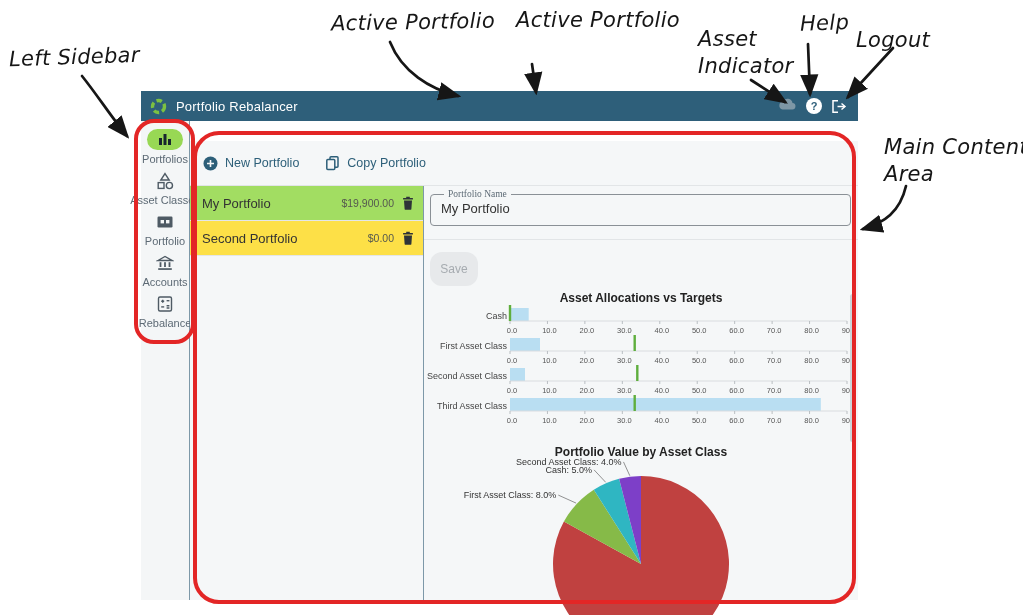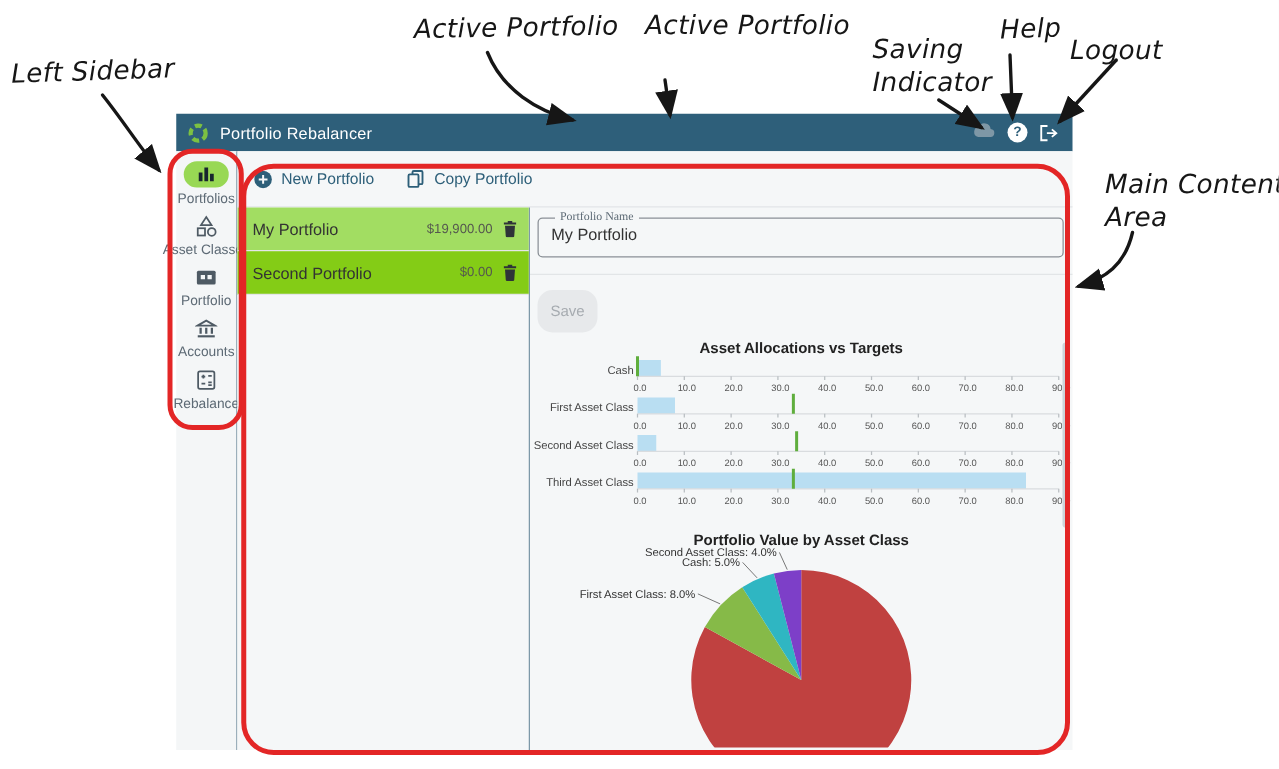--- a/index.html
+++ b/index.html
@@ -18,27 +18,27 @@
          font-size:11px;display:flex;align-items:center;justify-content:center;cursor:pointer;}
 
   .appbody{position:absolute;top:30px;left:0;right:0;bottom:0;display:flex;}
   .sidebar{width:48px;background:#f4f6f7;border-right:1px solid #7d98a8;display:flex;flex-direction:column;
            align-items:center;padding-top:8px;}
   .sb-item{display:flex;flex-direction:column;align-items:center;margin-bottom:5px;cursor:pointer;width:48px;}
   .sb-pill{width:36px;height:21px;border-radius:11px;display:flex;align-items:center;justify-content:center;}
   .sb-pill.active{background:#98d854;}
   .sb-label{font-size:11px;color:#5d6a75;margin-top:3px;text-align:center;line-height:1.1;white-space:nowrap;}
 
-  .main{flex:1;position:relative;background:#f5f7f8;}
+  .main{flex:1;position:relative;background:#f5f7f8;margin-top:20px;}
   .toolbar{height:45px;display:flex;align-items:center;gap:26px;padding-left:13px;border-bottom:1px solid #e2e5e7;box-sizing:border-box;}
   .tb-btn{display:flex;align-items:center;gap:7px;color:#2d5f79;font-size:12.5px;font-weight:500;cursor:pointer;}
 
   .content{position:absolute;top:45px;bottom:0;left:0;right:0;display:flex;}
   .listpane{width:234px;background:#f5f7f8;border-right:1px solid #7d98a8;box-sizing:border-box;}
-  .row{height:34px;display:flex;align-items:center;padding:0 9px 0 12px;border-bottom:1px solid #e4e6e8;background:#84cc16;cursor:pointer;}
+  .row{height:34px;display:flex;align-items:center;padding:0 9px 0 12px;border-bottom:1px solid #e4e6e8;background:#fde047;cursor:pointer;}
   .row.sel{background:#a2dd62;}
   .row-name{font-size:13px;color:#333;flex:1;}
   .row-val{font-size:10.5px;color:#55584f;margin-right:8px;}
   .trash{display:flex;align-items:center;cursor:pointer;}
 
   .detail{flex:1;position:relative;}
   .namefield{position:absolute;left:6px;right:7px;top:3px;height:37px;border:1px solid #8a9096;border-radius:4px;
              margin:0;padding:0 10px;background:transparent;box-sizing:border-box;}
   .namefield legend{font-size:9.5px;color:#5d6a75;padding:0 4px;margin-left:3px;font-family:Liberation Serif, serif;}
   .namefield input{border:0;outline:0;background:transparent;font-size:13px;color:#333;width:100%;
@@ -334,21 +334,21 @@
   <div class="note" style="left:9px;top:44px;transform:rotate(-2deg);">
     <span>Left Sidebar</span>
   </div>
   <div class="note" style="left:331px;top:9px;transform:rotate(-1deg);">
     <span>Active Portfolio</span>
   </div>
   <div class="note" style="left:516px;top:7px;">
     <div>Active Portfolio</div>
   </div>
   <div class="note" style="left:698px;top:26px;">
-    <div>Saving</div>
+    <div>Asset</div>
     <div>Indicator</div>
   </div>
   <div class="note" style="left:800px;top:10px;transform:rotate(-2deg);">
     <span>Help</span>
   </div>
   <div class="note" style="left:856px;top:27px;">
     <span>Logout</span>
   </div>
   <div class="note" style="left:884px;top:134px;">
     <div>Main Content</div>

